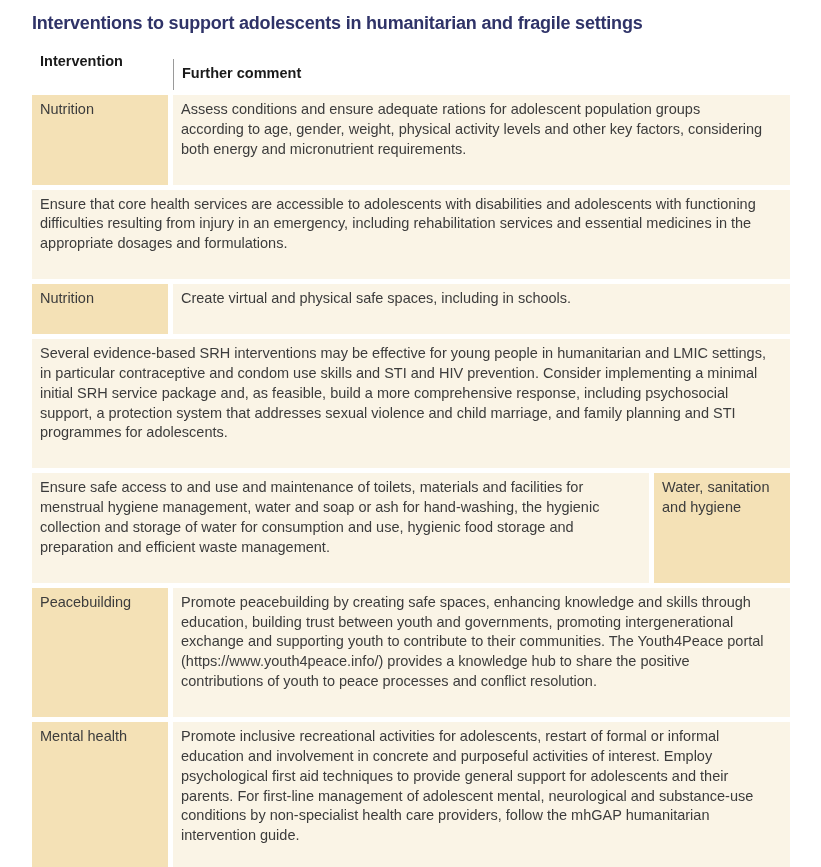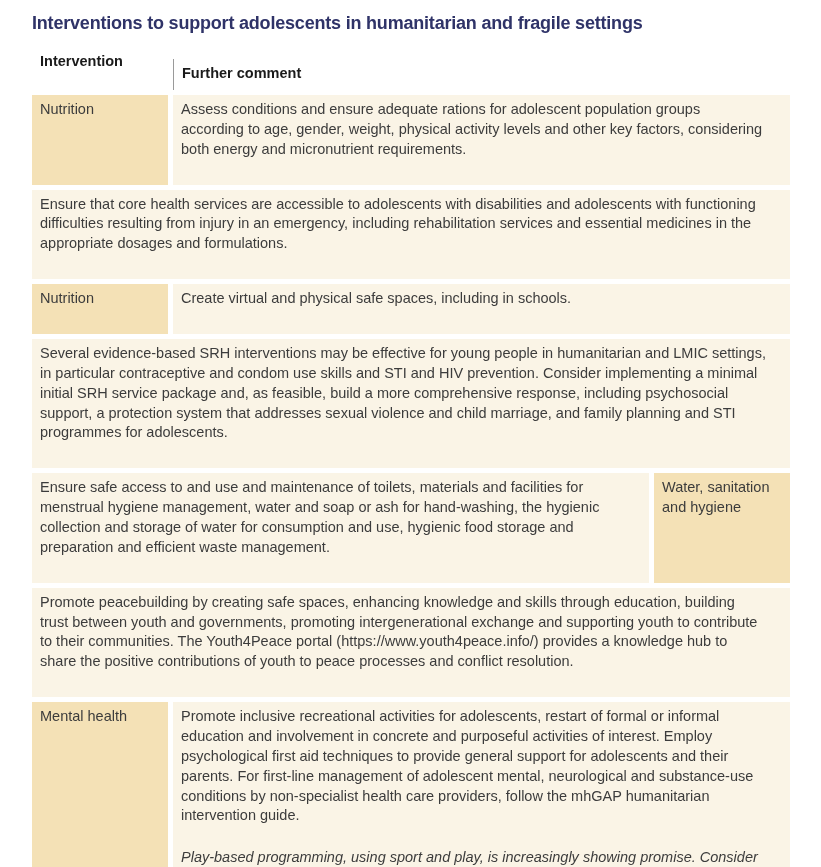--- a/index.html
+++ b/index.html
@@ -120,20 +120,21 @@
 
   <div class="row">
     <div class="cell comment">
             <p>Ensure safe access to and use and maintenance of toilets, materials and facilities for menstrual hygiene management, water and soap or ash for hand-washing, the hygienic collection and storage of water for consumption and use, hygienic food storage and preparation and efficient waste management.</p>
           </div>
     <div class="cell label">Water, sanitation
 and hygiene</div>
   </div>
 
   <div class="row">
+    <div class="cell label">Peacebuilding</div>
     <div class="cell comment">
             <p>Promote peacebuilding by creating safe spaces, enhancing knowledge and skills through education, building trust between youth and governments, promoting intergenerational exchange and supporting youth to contribute to their communities. The Youth4Peace portal (https://www.youth4peace.info/) provides a knowledge hub to share the positive contributions of youth to peace processes and conflict resolution.</p>
           </div>
   </div>
 
   <div class="row">
     <div class="cell label">Mental health</div>
     <div class="cell comment">
             <p>Promote inclusive recreational activities for adolescents, restart of formal or informal education and involvement in concrete and purposeful activities of interest. Employ psychological first aid techniques to provide general support for adolescents and their parents. For first-line management of adolescent mental, neurological and substance-use conditions by non-specialist health care providers, follow the mhGAP humanitarian intervention guide.</p>
             <p>Play-based programming, using sport and play, is increasingly showing promise. Consider these in refugee centres and adolescent-friendly spaces.</p>

